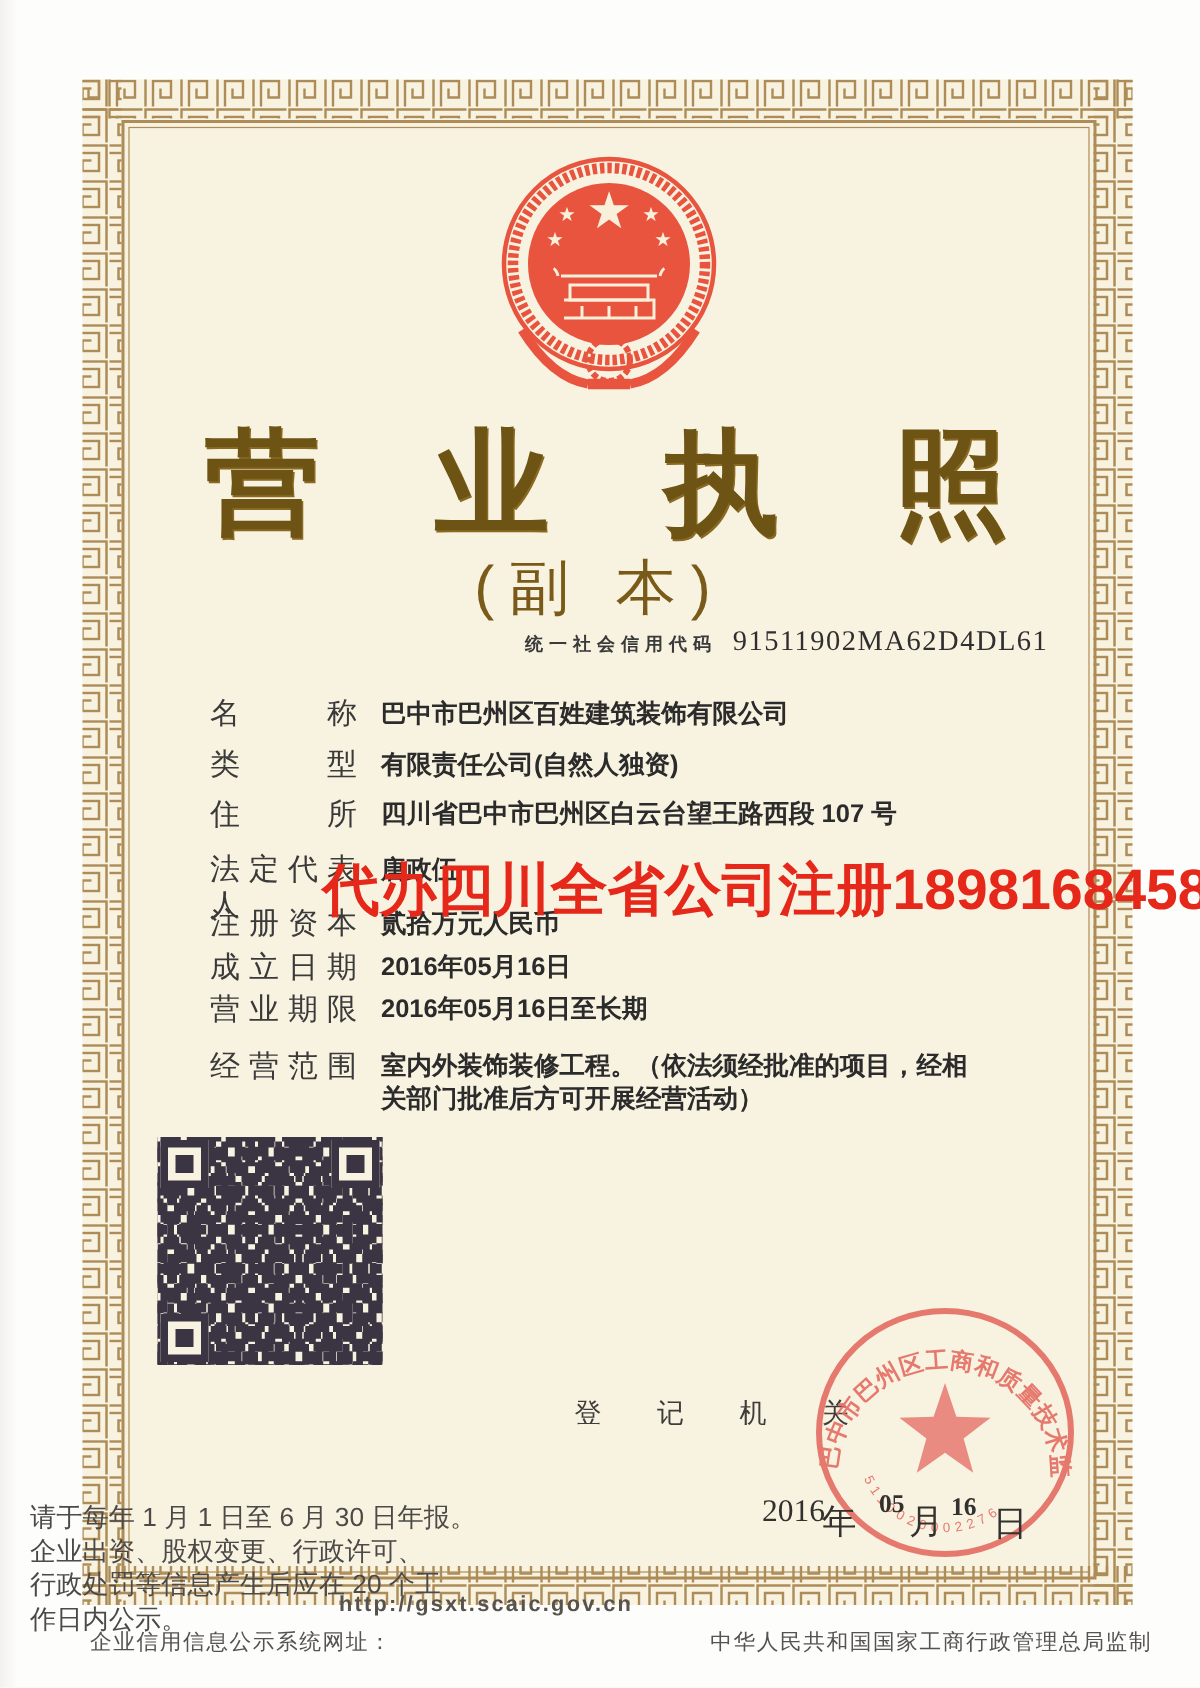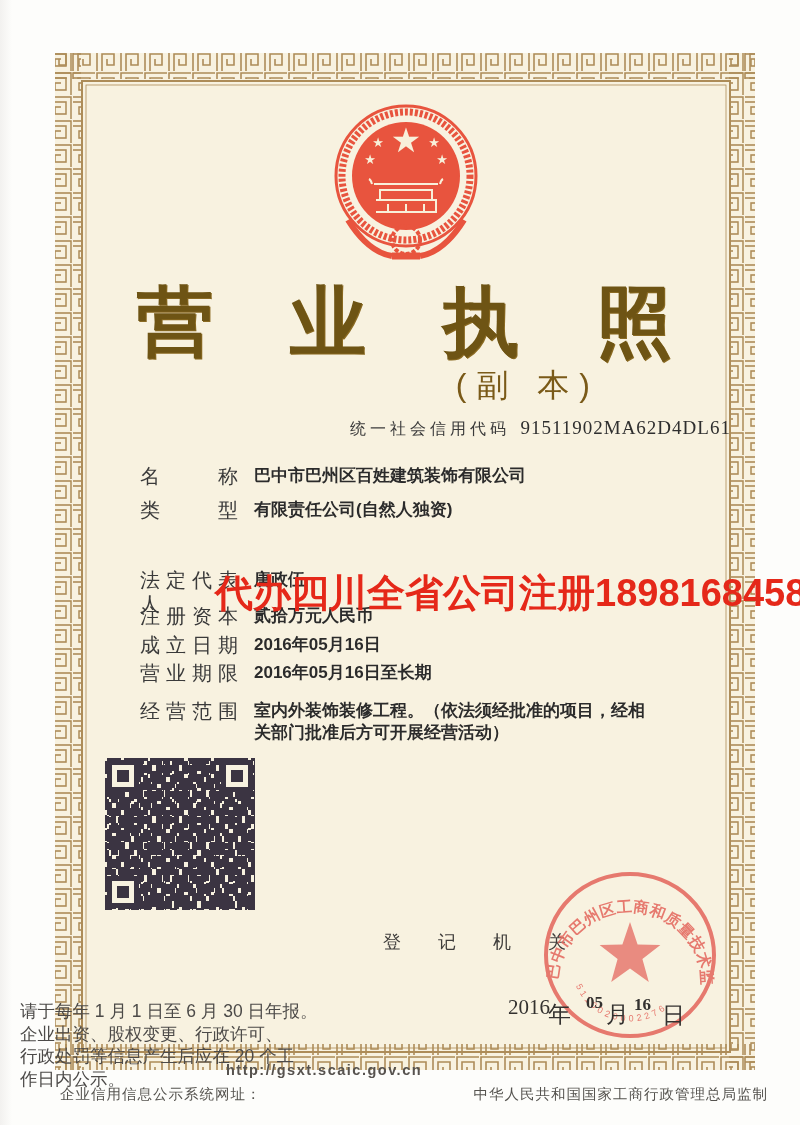--- a/index.html
+++ b/index.html
@@ -1,23 +1,23 @@
 <!DOCTYPE html>
 <html><head>
 <meta charset="utf-8">
 <style>
   html,body{margin:0;padding:0;}
   body{width:800px;height:1125px;background:#fcfcfa;font-family:"Liberation Sans","DejaVu Sans",sans-serif;}
   .scan{position:relative;width:800px;height:1125px;overflow:hidden;background:linear-gradient(90deg,#f2f1ef 0,#fdfdfb 12px);}
   .paper{position:absolute;left:55px;top:53px;width:700px;height:1017px;background:#f8f2e0;}
   .border-svg{position:absolute;left:0;top:0;pointer-events:none;}
   .title{position:absolute;left:100px;top:272px;width:600px;text-align:right;font-size:76px;font-weight:bold;color:#6e5414;letter-spacing:28px;text-indent:28px;text-shadow:1px 1px 0 #8a6a22;}
-  .subtitle{position:absolute;left:200px;top:364px;width:400px;text-align:right;font-size:32px;color:#7a5a18;letter-spacing:10px;}
+  .subtitle{position:absolute;left:200px;top:364px;width:400px;text-align:center;font-size:40px;color:#7a5a18;letter-spacing:10px;}
   .code-line{position:absolute;left:350px;top:417px;white-space:nowrap;color:#3a3a3a;}
-  .code-label{font-size:16px;font-weight:normal;letter-spacing:4px;}
+  .code-label{font-size:12px;font-weight:bold;letter-spacing:4px;}
   .code-value{font-size:19px;font-family:"Liberation Serif","DejaVu Serif",serif;letter-spacing:1px;margin-left:6px;color:#2f2f2f;}
   .field-row{position:absolute;left:140px;display:flex;align-items:flex-start;}
   .field-label{display:block;width:98px;flex:0 0 98px;font-size:20px;color:#3a3a3a;text-align:justify;text-align-last:justify;line-height:24px;}
   .field-value{margin-left:16px;font-size:17px;font-weight:bold;color:#2b2b2b;line-height:22px;white-space:nowrap;padding-top:1px;}
   .field-value.wrap{white-space:normal;width:400px;}
   .watermark{position:absolute;left:215px;top:568px;font-size:38px;font-weight:bold;color:#e52819;white-space:nowrap;z-index:30;letter-spacing:0;}
   .qr{position:absolute;left:105px;top:758px;width:150px;height:152px;background-color:#f8f2e0;background-image:
       repeating-conic-gradient(#3b3442 0% 25%, transparent 0% 50%),
       repeating-conic-gradient(#3b3442 0% 25%, transparent 0% 50%),
       repeating-conic-gradient(#3b3442 0% 25%, transparent 0% 50%);
@@ -95,20 +95,24 @@
   </div>
 
   <div class="field-row" style="top:464px">
     <span class="field-label">名称</span>
     <span class="field-value">巴中市巴州区百姓建筑装饰有限公司</span>
   </div>
   <div class="field-row" style="top:498px">
     <span class="field-label">类型</span>
     <span class="field-value">有限责任公司(自然人独资)</span>
   </div>
+  <div class="field-row" style="top:531px">
+    <span class="field-label">住所</span>
+    <span class="field-value">四川省巴中市巴州区白云台望王路西段 107 号</span>
+  </div>
   <div class="field-row" style="top:568px">
     <span class="field-label">法定代表人</span>
     <span class="field-value">唐政伍</span>
   </div>
   <div class="field-row" style="top:604px">
     <span class="field-label">注册资本</span>
     <span class="field-value">贰拾万元人民币</span>
   </div>
   <div class="field-row" style="top:633px">
     <span class="field-label">成立日期</span>

